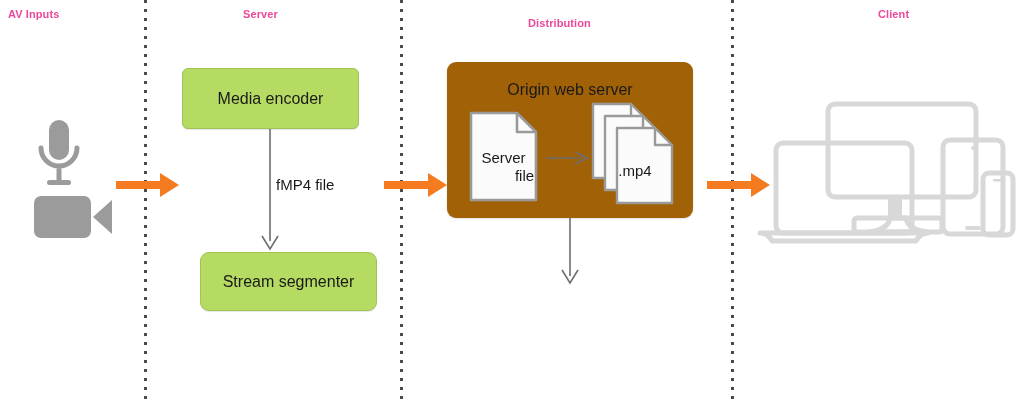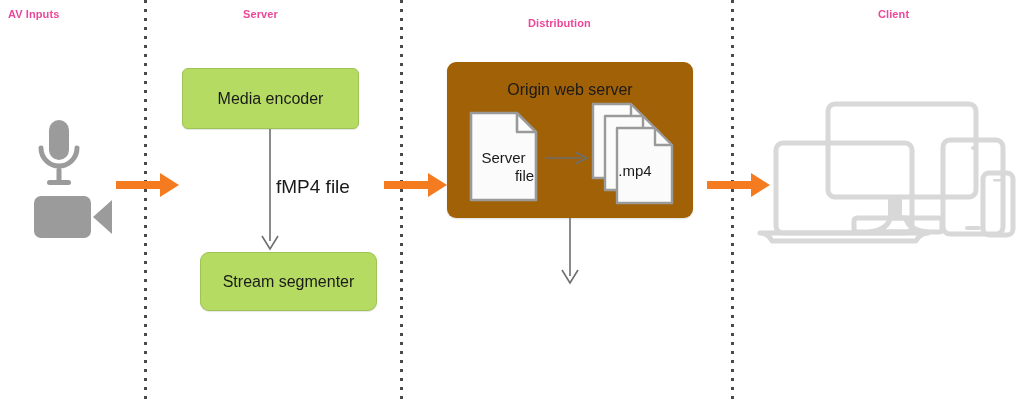--- a/index.html
+++ b/index.html
@@ -59,21 +59,21 @@
     position: absolute;
     left: 0;
     right: 0;
     top: 19px;
     text-align: center;
     font-size: 16px;
     color: #1a1a1a;
   }
   .edge-label {
     position: absolute;
-    font-size: 19px;
+    font-size: 15px;
     color: #1a1a1a;
     white-space: nowrap;
   }
   .cloud-label {
     position: absolute;
     font-size: 16px;
     color: #1a1a1a;
     white-space: nowrap;
   }
   .doc-text {

